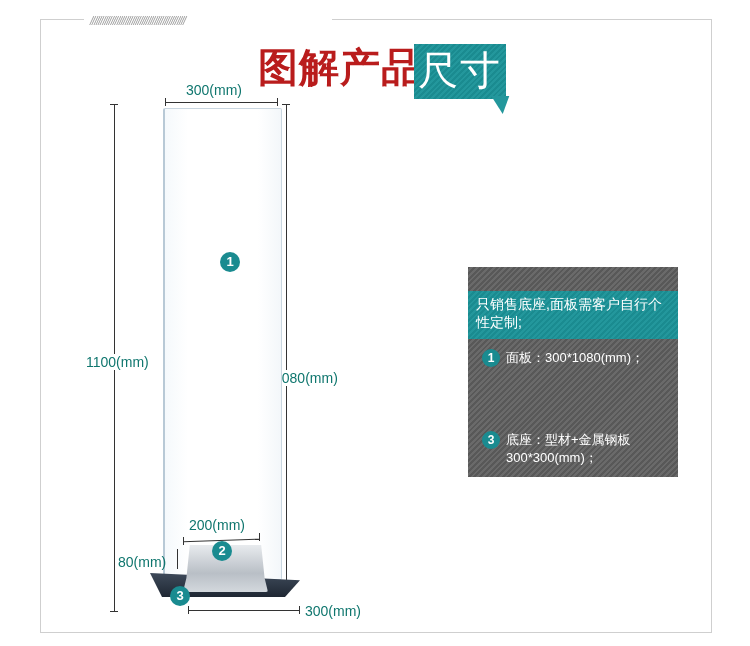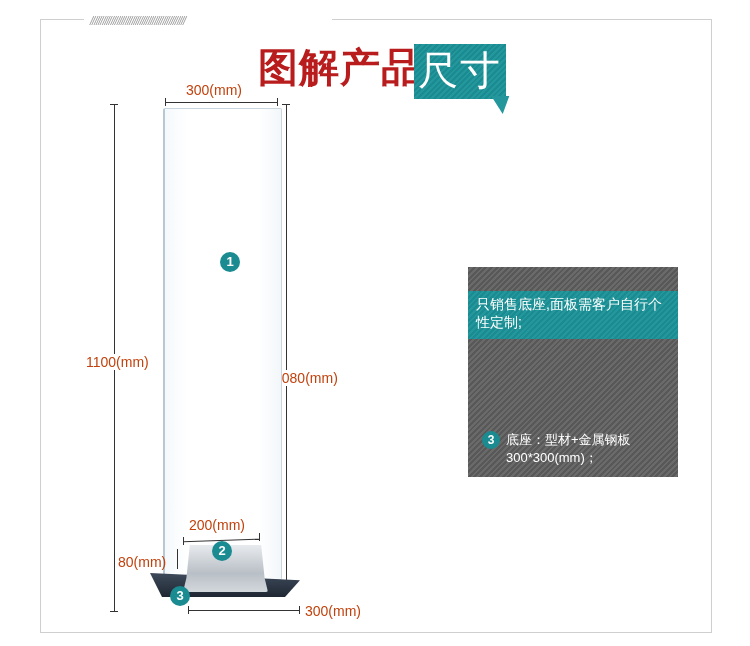--- a/index.html
+++ b/index.html
@@ -3,21 +3,21 @@
 <meta charset="utf-8">
 <style>
   html,body{margin:0;padding:0;background:#fff;}
   body{width:750px;height:646px;position:relative;overflow:hidden;font-family:"Liberation Sans","DejaVu Sans",sans-serif;color:#333;}
   .frame{position:absolute;left:40px;top:19px;width:672px;height:614px;border:1px solid #cfcfcf;box-sizing:border-box;}
   .frame-gap{position:absolute;left:84px;top:14px;width:248px;height:12px;background:#fff;}
   .hatch{position:absolute;left:90px;top:15px;font-family:"DejaVu Sans",sans-serif;font-size:10px;color:#9a9a9a;letter-spacing:-1.3px;font-style:italic;white-space:nowrap;}
   .title{position:absolute;left:258px;top:42px;font-family:"DejaVu Sans",sans-serif;font-weight:bold;font-size:40px;color:#b91c1c;letter-spacing:1px;line-height:50px;}
   .title-hl{position:absolute;left:414px;top:44px;width:92px;height:55px;background:repeating-linear-gradient(135deg,#1a8b90 0 2px,#23979c 2px 4px);color:#fff;font-family:"DejaVu Sans",sans-serif;font-size:40px;line-height:52px;text-align:center;letter-spacing:2px;}
   .title-tail{position:absolute;left:474px;top:96px;width:0;height:0;border-left:14px solid transparent;border-right:18px solid #23979c;border-top:0;border-bottom:18px solid transparent;transform:skewX(-20deg);}
-  .dim{position:absolute;font-size:14px;color:#c2410c;white-space:nowrap;}
+  .dim{position:absolute;font-size:14px;color:#0f766e;white-space:nowrap;}
   .vline{position:absolute;width:1px;background:#333;}
   .hline{position:absolute;height:1px;background:#333;}
   .tick-h{position:absolute;height:1px;width:8px;background:#333;}
   .tick-v{position:absolute;width:1px;height:8px;background:#333;}
   .panel{position:absolute;left:163px;top:108px;width:116px;height:470px;border:1px solid #c9d6e0;border-left:2px solid #b8c9d6;background:linear-gradient(90deg,#f5f9fc,#ffffff 20%,#ffffff 80%,#f3f7fa);border-radius:2px;}
   .badge{position:absolute;width:20px;height:20px;border-radius:50%;background:#1a8b90;color:#fff;font-size:13px;line-height:20px;text-align:center;font-weight:bold;}
   .base-plate{position:absolute;left:150px;top:573px;width:150px;height:24px;background:linear-gradient(180deg,#3e4a5a,#1f2733);clip-path:polygon(0 0,100% 30%,90% 100%,8% 100%);}
   .clip{position:absolute;left:183px;top:545px;width:85px;height:47px;background:linear-gradient(180deg,#e8ebee,#b9bfc6 60%,#d3d8dd);border-radius:6px 6px 2px 2px;clip-path:polygon(8% 0,92% 0,96% 70%,100% 100%,0 100%,4% 70%);}
   .info{position:absolute;left:468px;top:267px;width:210px;height:210px;background:repeating-linear-gradient(135deg,#585858 0 2px,#6a6a6a 2px 4px);}
   .info-head{position:absolute;left:0;top:24px;width:210px;height:48px;background:repeating-linear-gradient(135deg,#1a8b90 0 2px,#23979c 2px 4px);color:#fff;font-size:14px;line-height:18px;padding:4px 8px;box-sizing:border-box;}
@@ -67,16 +67,19 @@
 <div class="dim" style="left:118px;top:554px;text-align:center;">80(mm)</div>
 <div class="vline" style="left:177px;top:549px;height:20px;"></div>
 
 <div class="hline" style="left:188px;top:610px;width:111px;"></div>
 <div class="tick-v" style="left:188px;top:606px;"></div>
 <div class="tick-v" style="left:299px;top:606px;"></div>
 <div class="dim" style="left:305px;top:603px;">300(mm)</div>
 
 <div class="info">
   <div class="info-head">只销售底座,面板需客户自行个性定制;</div>
+  <div class="info-item" style="top:82px;">
+    <span class="badge">1</span><span class="txt">面板：300*1080(mm)；</span>
+  </div>
   <div class="info-item" style="top:164px;">
     <span class="badge">3</span><span class="txt"><span>底座：型材+金属钢板</span><br><span>300*300(mm)；</span></span>
   </div>
 </div>
 
 </body></html>

